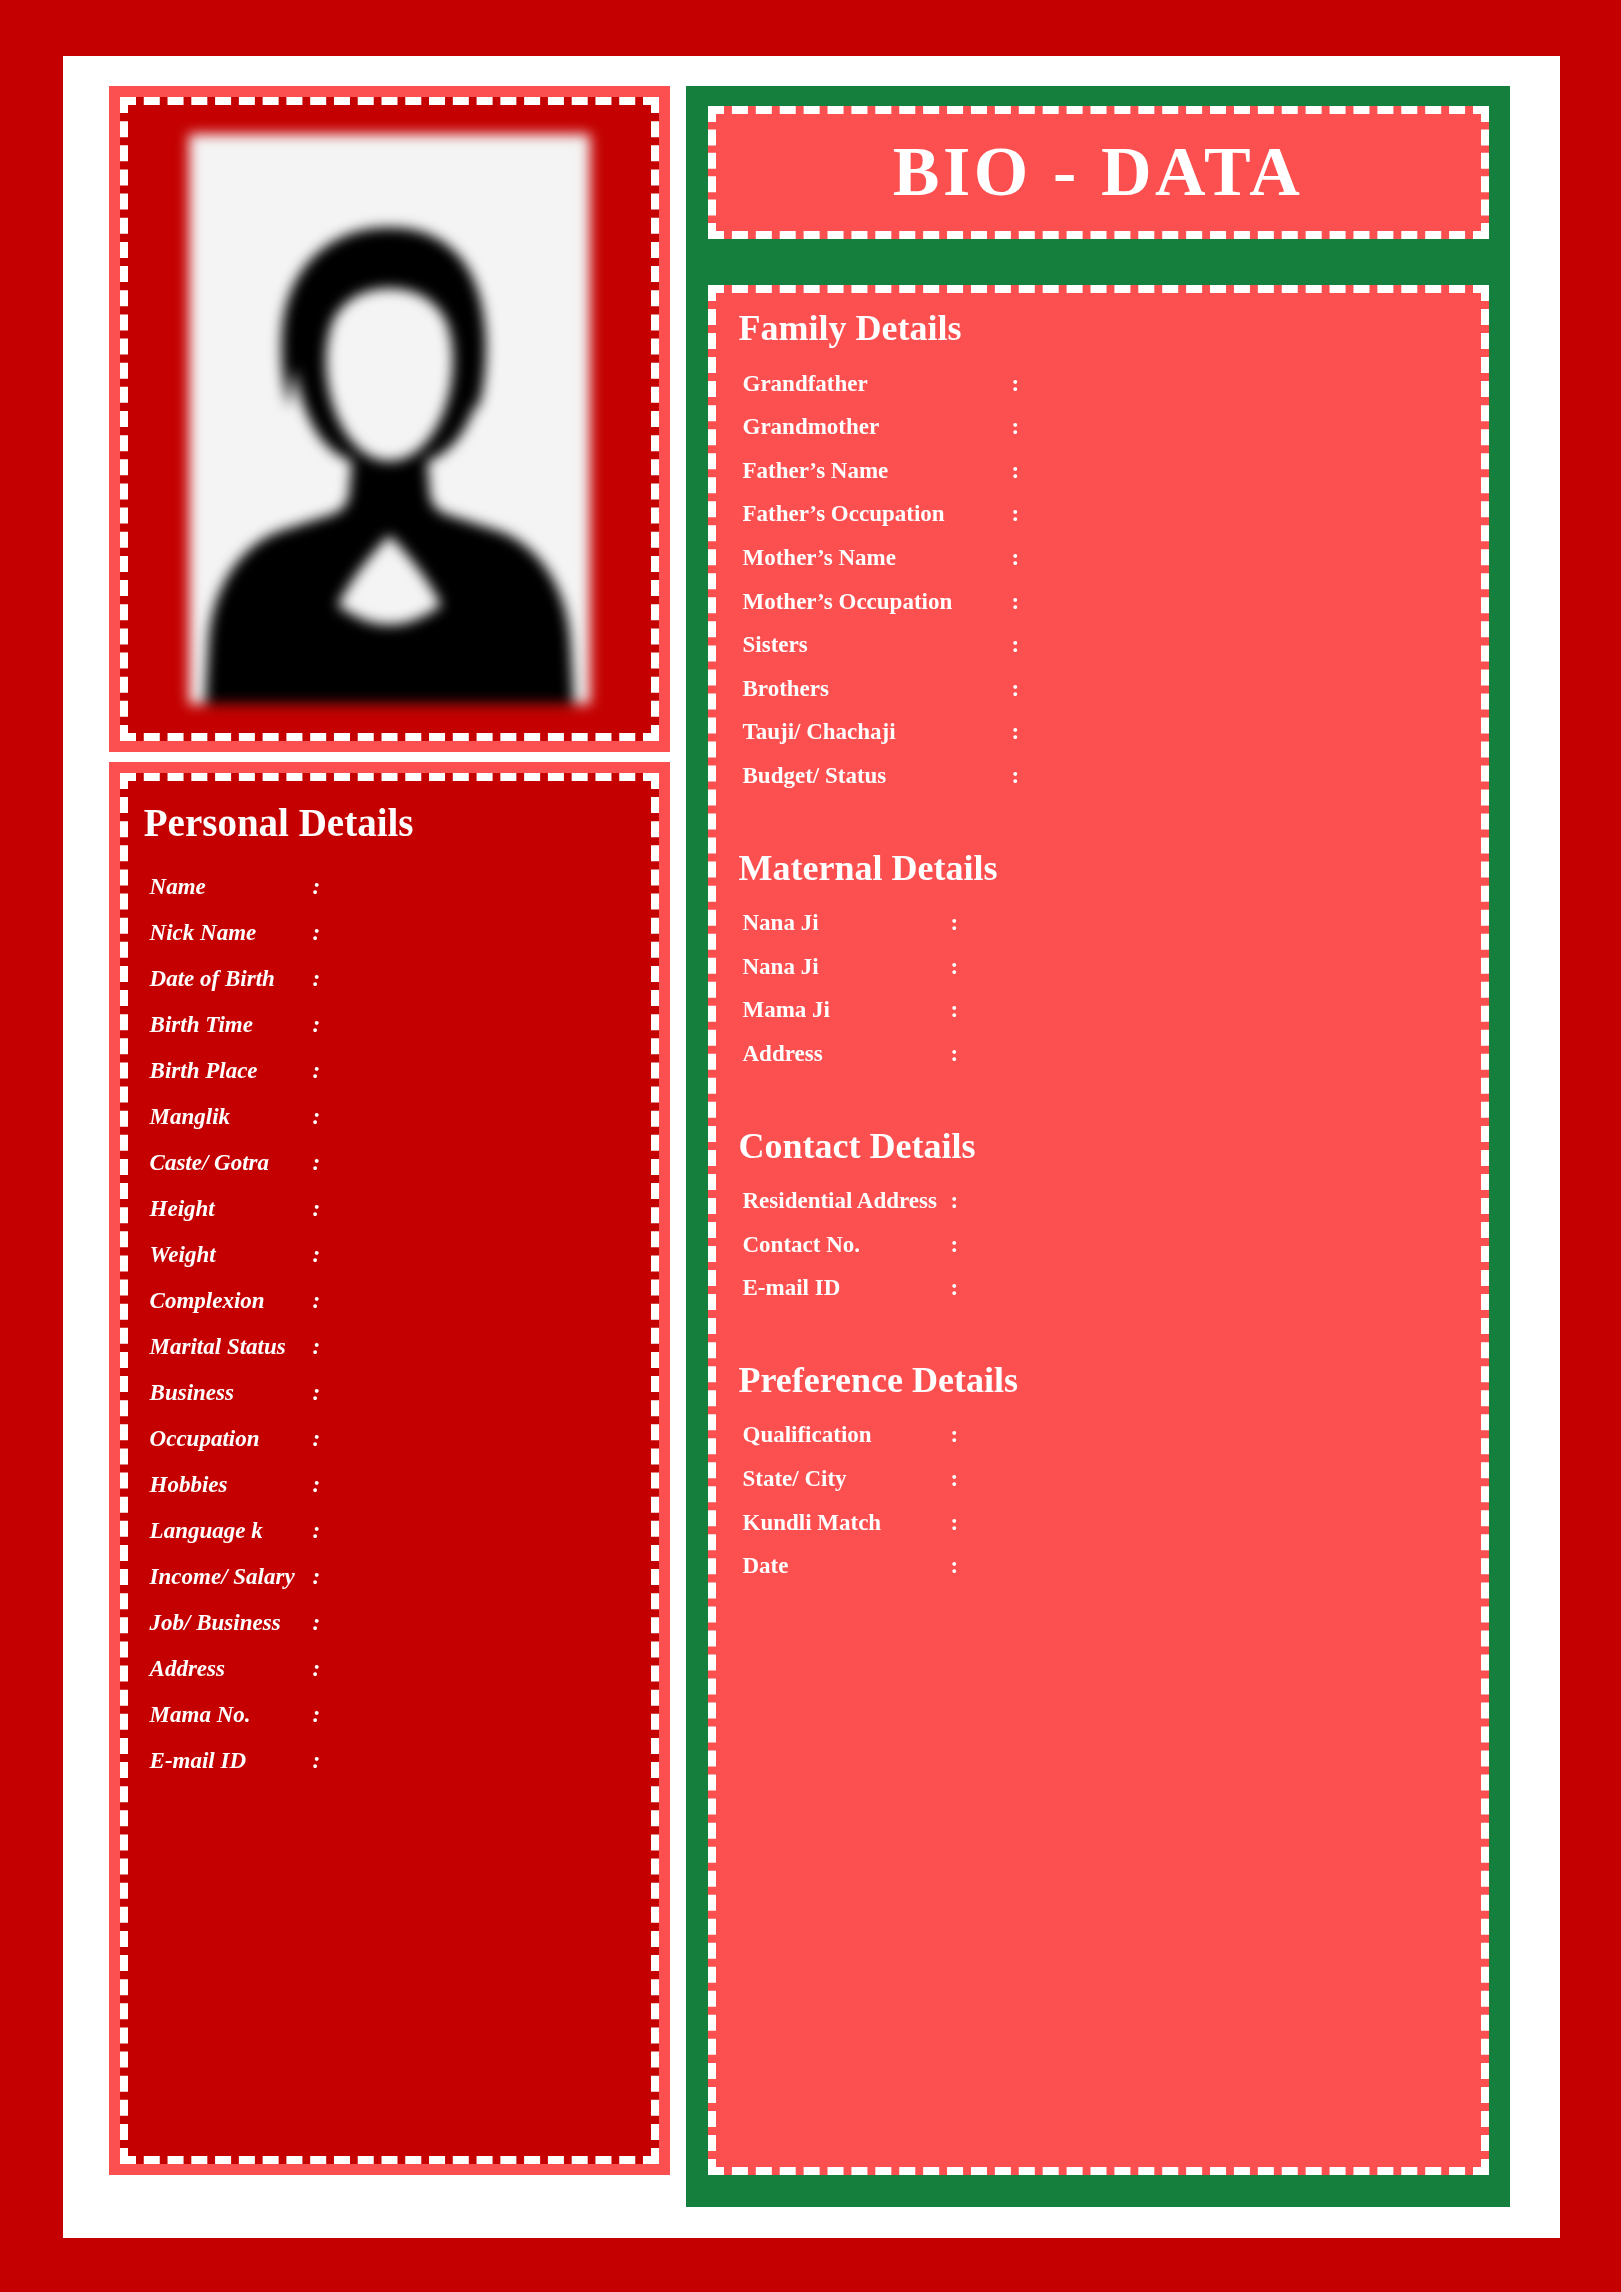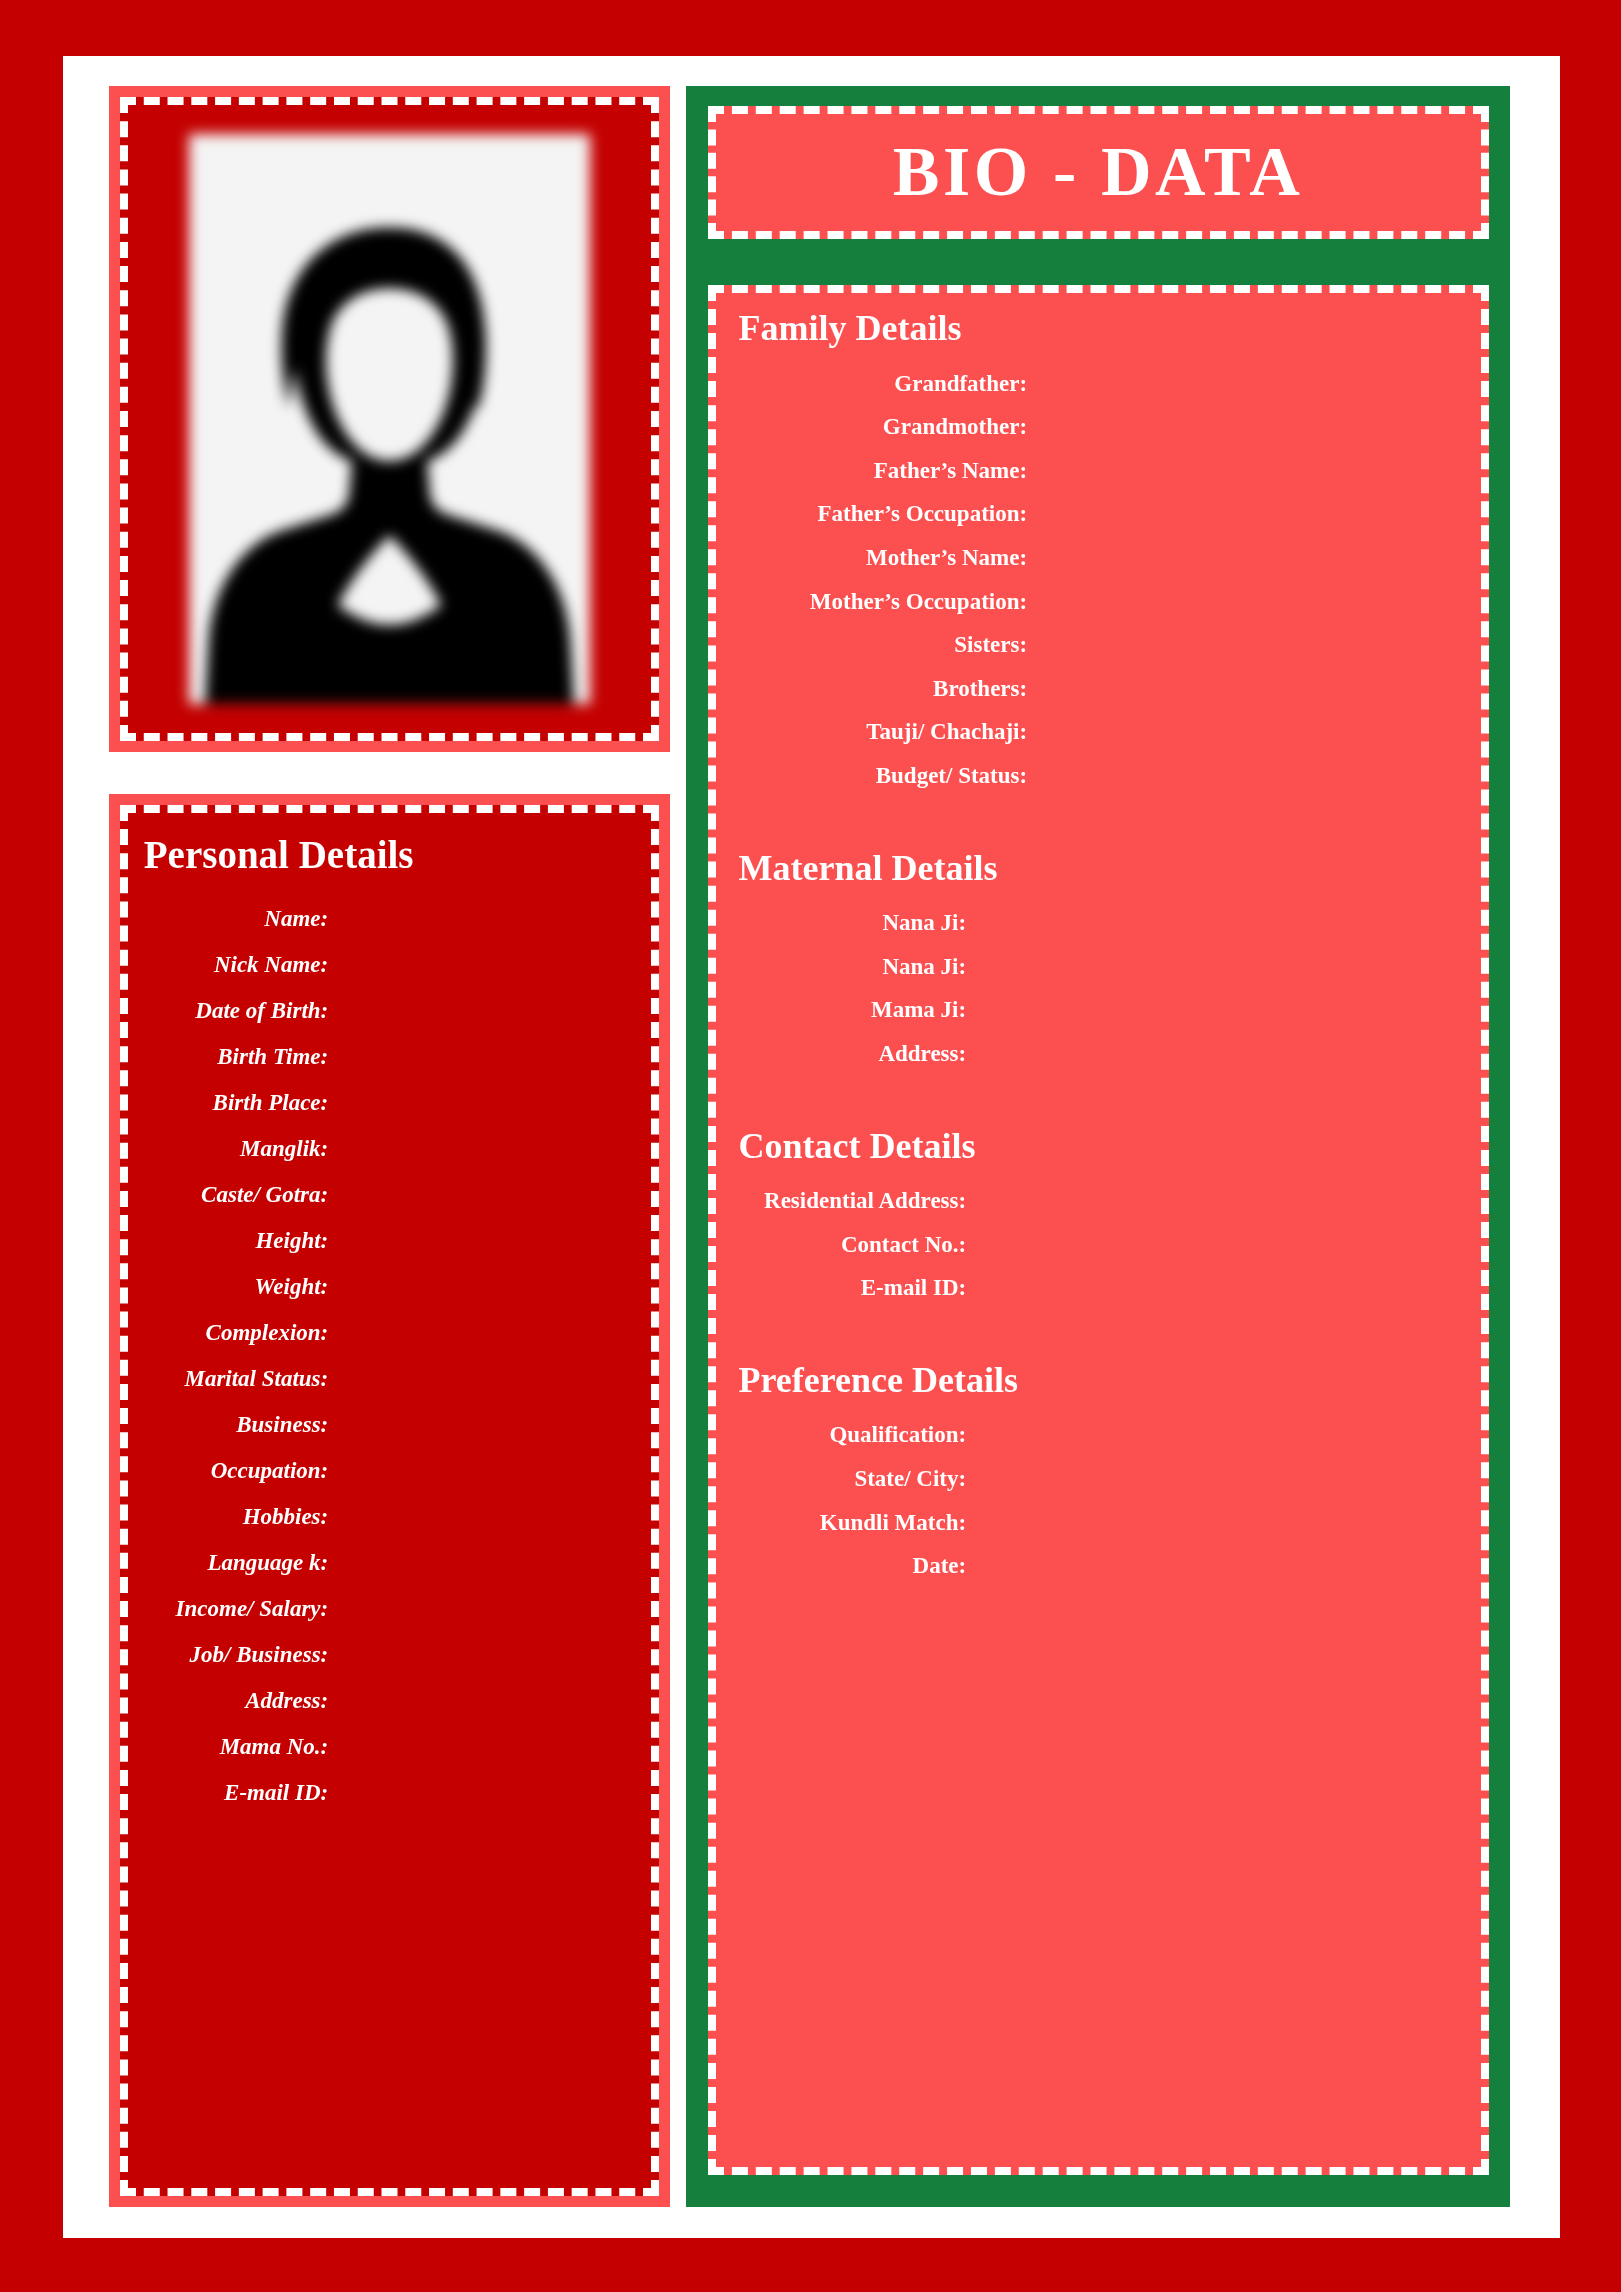--- a/index.html
+++ b/index.html
@@ -57,21 +57,21 @@
     width: 401px; height: 570px;
     background: #f4f4f4;
     filter: blur(6.3px);
     display: flex; align-items: flex-end; justify-content: center;
     overflow: hidden;
   }
   .avatar-plate svg { display: block; }
 
   .personal-frame {        
     position: absolute;
-    left: 0; top: 708px;
+    left: 0; top: 676px;
     width: 561px; height: 1413px;
     background: #fc4f4f;
     box-sizing: border-box;
     padding: 10.7px;
   }
   .personal-dash {
     width: 100%; height: 100%;
     box-sizing: border-box;
     border: 8px dashed #ffffff;
     background: #c40000;
@@ -117,21 +117,21 @@
     color: #ffffff;
     font-size: 36px;
     font-weight: bold;
     line-height: 1.1;
     margin: 0 0 23px 0;
   }
   .sec-head.left-head {
     font-size: 39px;
     margin: 5.4px 0 30px 3.6px;
   }
-  .rows { margin: 12px; padding: 0; text-align: right; }
+  .rows { margin: 4px; padding: 0; }
 
   .row {
     display: flex;
     align-items: baseline;
     color: #ffffff;
     font-size: 23px;
     font-weight: bold;
     line-height: 1;
     margin-bottom: 23px;
   }

